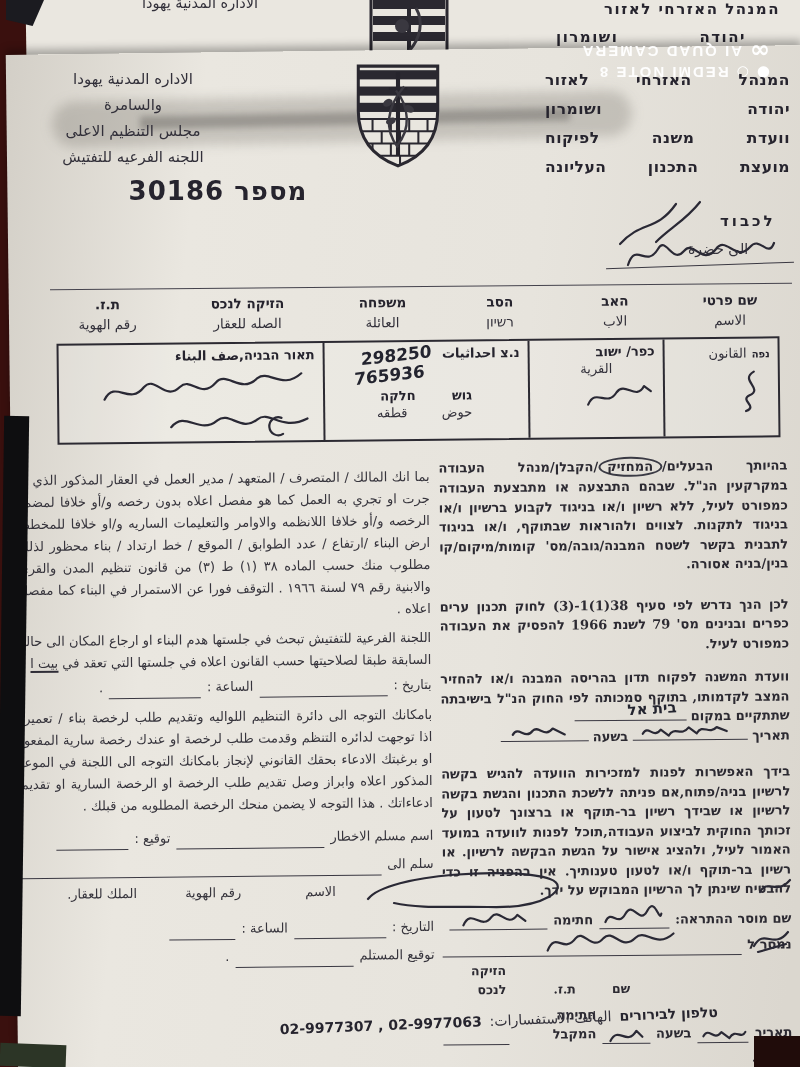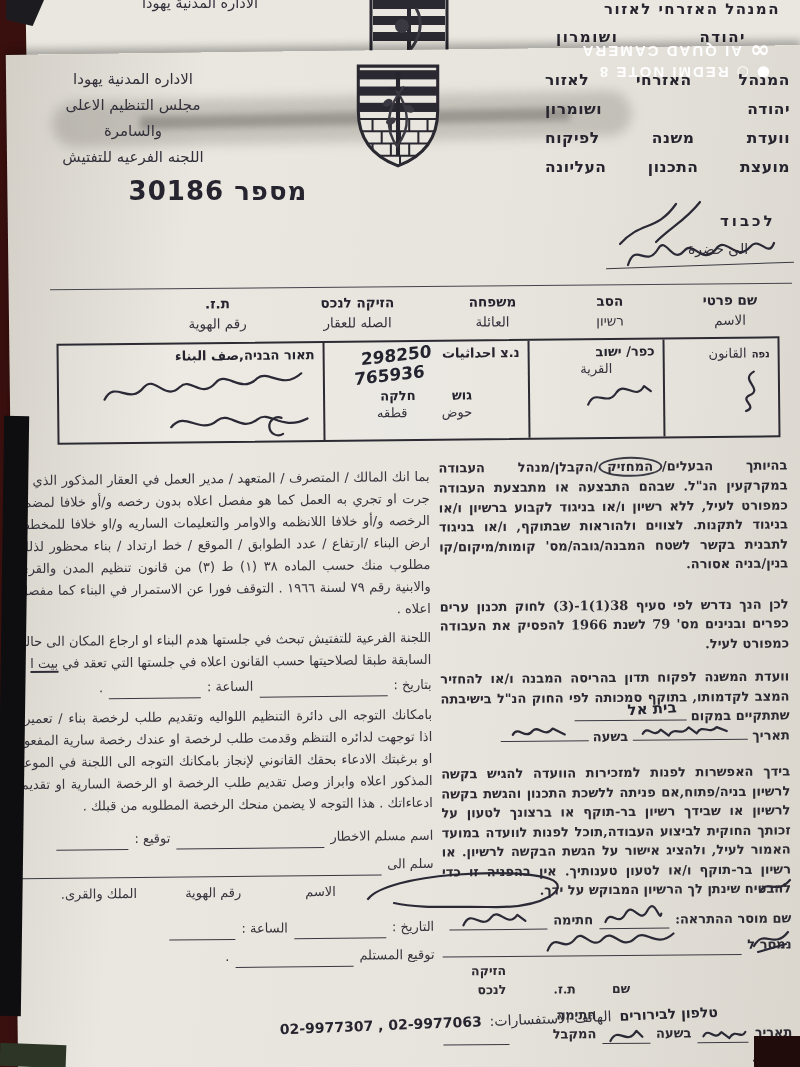--- a/index.html
+++ b/index.html
@@ -68,22 +68,22 @@
       <span class="wm">REDMI NOTE 8</span>
     </div>
     <div style="display:flex;align-items:center;gap:8px;">
       <span style="color:#fff;font-size:24px;font-weight:700;line-height:14px;">∞</span>
       <span class="wm">AI QUAD CAMERA</span>
     </div>
   </div>
 
   <div class="abs rtl ar-head" style="left:28px;top:66px;width:210px;text-align:center;font-size:15px;line-height:26px;">
     <div>الاداره المدنية يهودا</div>
+    <div>والسامرة</div>
     <div>مجلس التنظيم الاعلى</div>
-    <div>والسامرة</div>
     <div>اللجنه الفرعيه للتفتيش</div>
   </div>
 
   <div class="abs" style="left:352px;top:58px;width:92px;height:112px;">
     <svg width="92" height="112" viewBox="0 0 90 110">
       <defs>
           <clipPath id="shc">
             <path d="M6 8 H84 V52 C84 82 66 98 45 106 C24 98 6 82 6 52 Z"></path>
           </clipPath>
         </defs>
@@ -123,20 +123,24 @@
   </svg>
   <div class="abs" style="left:606px;top:265px;width:188px;border-top:1.8px solid #3a3842;transform:rotate(-2deg);"></div>
 
   <div class="abs" style="left:50px;top:286px;width:742px;border-top:1.7px solid #45434d;transform:rotate(-0.5deg);"></div>
 
   <div class="abs rtl" style="left:45px;top:294px;width:745px;display:flex;transform:rotate(-0.4deg);">
     <div class="fieldcell" style="width:120px;">
       <div class="he">שם פרטי</div>
       <div class="ar">الاسم</div>
     </div>
+    <div class="fieldcell" style="width:110px;">
+      <div class="he">האב</div>
+      <div class="ar">الاب</div>
+    </div>
     <div class="fieldcell" style="width:120px;">
       <div class="he">הסב</div>
       <div class="ar">רשיון</div>
     </div>
     <div class="fieldcell" style="width:115px;">
       <div class="he">משפחה</div>
       <div class="ar">العائلة</div>
     </div>
     <div class="fieldcell" style="width:155px;">
       <div class="he">הזיקה לנכס</div>
@@ -287,21 +291,21 @@
     <div class="sigrow" style="margin-top:6px;">
       <span>سلم الى</span>
       <span class="bl" style="flex:1;"></span>
     </div>
     <div class="sigrow" style="margin-top:5px;">
       <span style="display:inline-block;width:92px;"></span>
       <span>الاسم</span>
       <span style="display:inline-block;width:52px;"></span>
       <span>رقم الهوية</span>
       <span style="display:inline-block;width:36px;"></span>
-      <span>الملك والقرى.</span>
+      <span>الملك للعقار.</span>
     </div>
     <div class="sigrow" style="margin-top:14px;">
       <span>التاريخ :</span>
       <span class="bl" style="width:92px;"></span>
       <span>الساعة :</span>
       <span class="bl" style="width:66px;"></span>
     </div>
     <div class="sigrow" style="margin-top:6px;">
       <span>توقيع المستلم</span>
       <span class="bl" style="width:118px;"></span>

